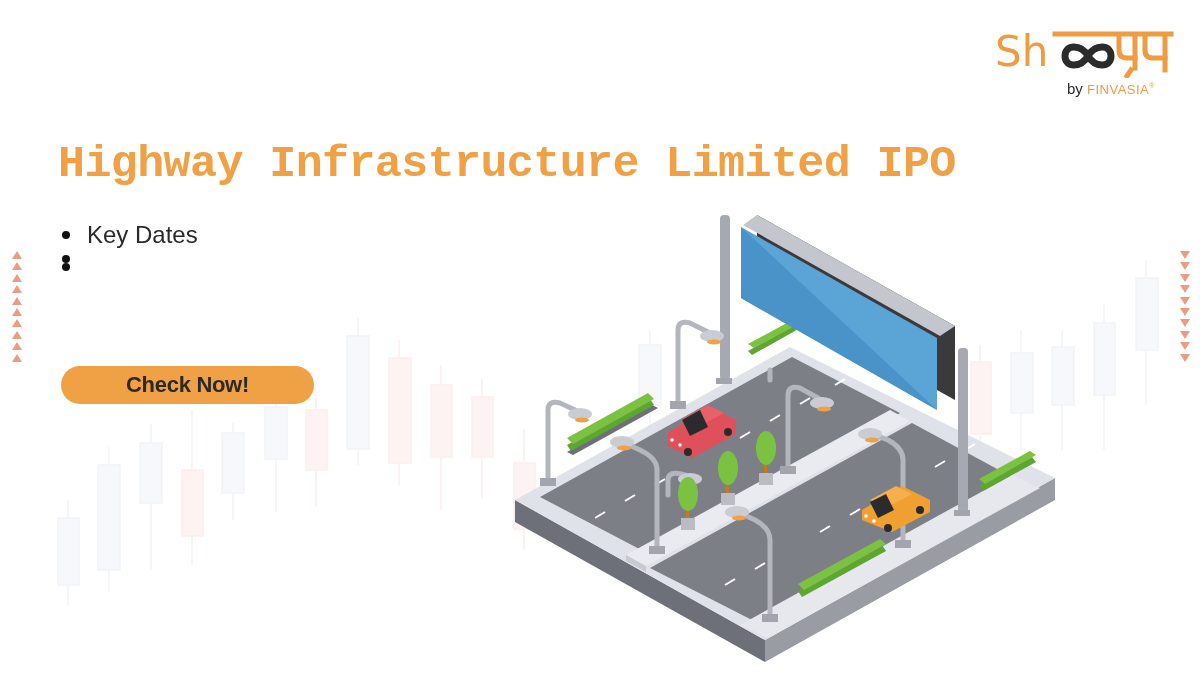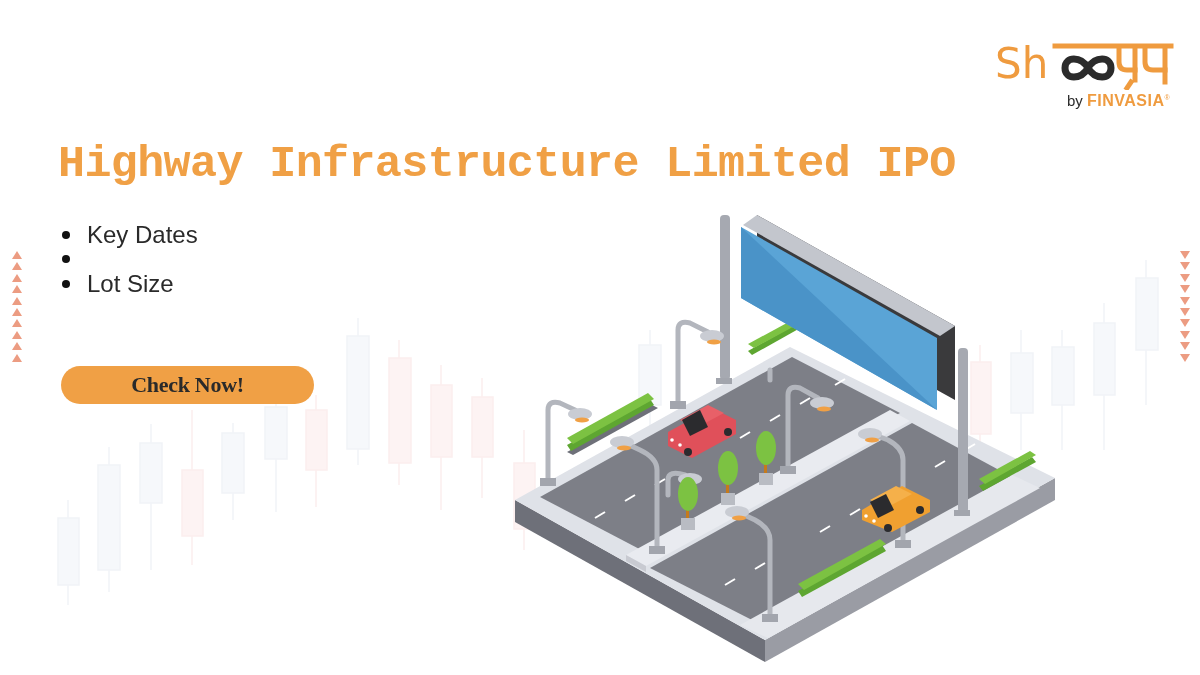--- a/index.html
+++ b/index.html
@@ -1,32 +1,32 @@
 <!DOCTYPE html>
 <html><head>
   <meta charset="utf-8">
   <style>
     * { margin: 0; padding: 0; box-sizing: border-box; }
     html, body { width: 1200px; height: 675px; overflow: hidden; background: #ffffff; }
     body { position: relative; font-family: "DejaVu Sans", "Liberation Sans", sans-serif; }
 
     .bg-candles { position: absolute; left: 0; top: 0; width: 1200px; height: 675px; pointer-events: none; }
 
-    .logo { position: absolute; left: 995px; top: 36px; width: 180px; height: 80px; }
+    .logo { position: absolute; left: 995px; top: 24px; width: 180px; height: 80px; }
     .logo-by { position: absolute; left: 72px; top: 56px; font-size: 15px; color: #2c2c2c; font-family: "Liberation Sans", sans-serif; }
-    .logo-brand { color: #ef9b3f; font-weight: 700; letter-spacing: 0.5px; font-variant: small-caps; font-size: 16px; }
+    .logo-brand { color: #ef9b3f; font-weight: 400; letter-spacing: 0.5px; font-variant: small-caps; font-size: 13px; }
     .logo-reg { font-size: 7px; color: #ef9b3f; vertical-align: super; }
 
     .title { position: absolute; left: 58px; top: 137px; font-size: 45px; font-weight: 700; color: #f0a045; font-family: Liberation Mono, monospace; letter-spacing: -0.6px; white-space: nowrap; line-height: 56px; }
 
     .bullets { position: absolute; left: 60px; top: 214px; list-style: none; }
     .bullets li { font-size: 24px; color: #2a2a2a; line-height: 41px; font-family: "Liberation Sans", sans-serif; display: flex; align-items: center; text-align: center; }
     .bullets li .dot { display: inline-block; width: 8px; height: 8px; background: #111; border-radius: 50%; margin-right: 17px; margin-left: 2px; }
 
-    .cta { position: absolute; left: 61px; top: 366px; width: 253px; height: 38px; border-radius: 19px; background: #f0a045; border: none; font-size: 22px; font-weight: 700; color: #2a2a2a; font-family: Liberation Serif, serif; cursor: pointer; letter-spacing: -0.3px; }
+    .cta { position: absolute; left: 61px; top: 366px; width: 253px; height: 38px; border-radius: 19px; background: #f0a045; border: none; font-size: 22px; font-weight: 700; color: #2a2a2a; font-family: Liberation Sans, sans-serif; cursor: pointer; letter-spacing: -0.3px; }
 
     .arrows { position: absolute; width: 12px; }
     .arrows .tri { width: 0; height: 0; border-left: 5px solid transparent; border-right: 5px solid transparent; margin: 0 auto 3.4px auto; }
     .arrows.up .tri { border-bottom: 8px solid #ec9c82; }
     .arrows.down .tri { border-top: 8px solid #ec9c82; }
 
     .illustration { position: absolute; left: 0; top: 0; width: 1200px; height: 675px; pointer-events: none; }
   </style>
 </head>
 <body>
@@ -126,21 +126,20 @@
 <ul class="bullets">
   <li>
       <span class="dot"></span>
       <span>Key Dates</span>
     </li>
   <li>
       <span class="dot"></span>
     </li>
   <li>
       <span class="dot"></span>
-      <span>Lot Size</span>
     </li>
 </ul>
 
 <button class="cta">Check Now!</button>
 
 <svg class="illustration" viewBox="0 0 1200 675">
 
   <polygon points="515,500 765,640 765,662 515,522" fill="#6e7079"></polygon>
   <polygon points="765,640 1055,478 1055,500 765,662" fill="#9a9ca4"></polygon>
   <polygon points="515,500 790,347 1055,478 765,640" fill="#dfe2e8"></polygon>

